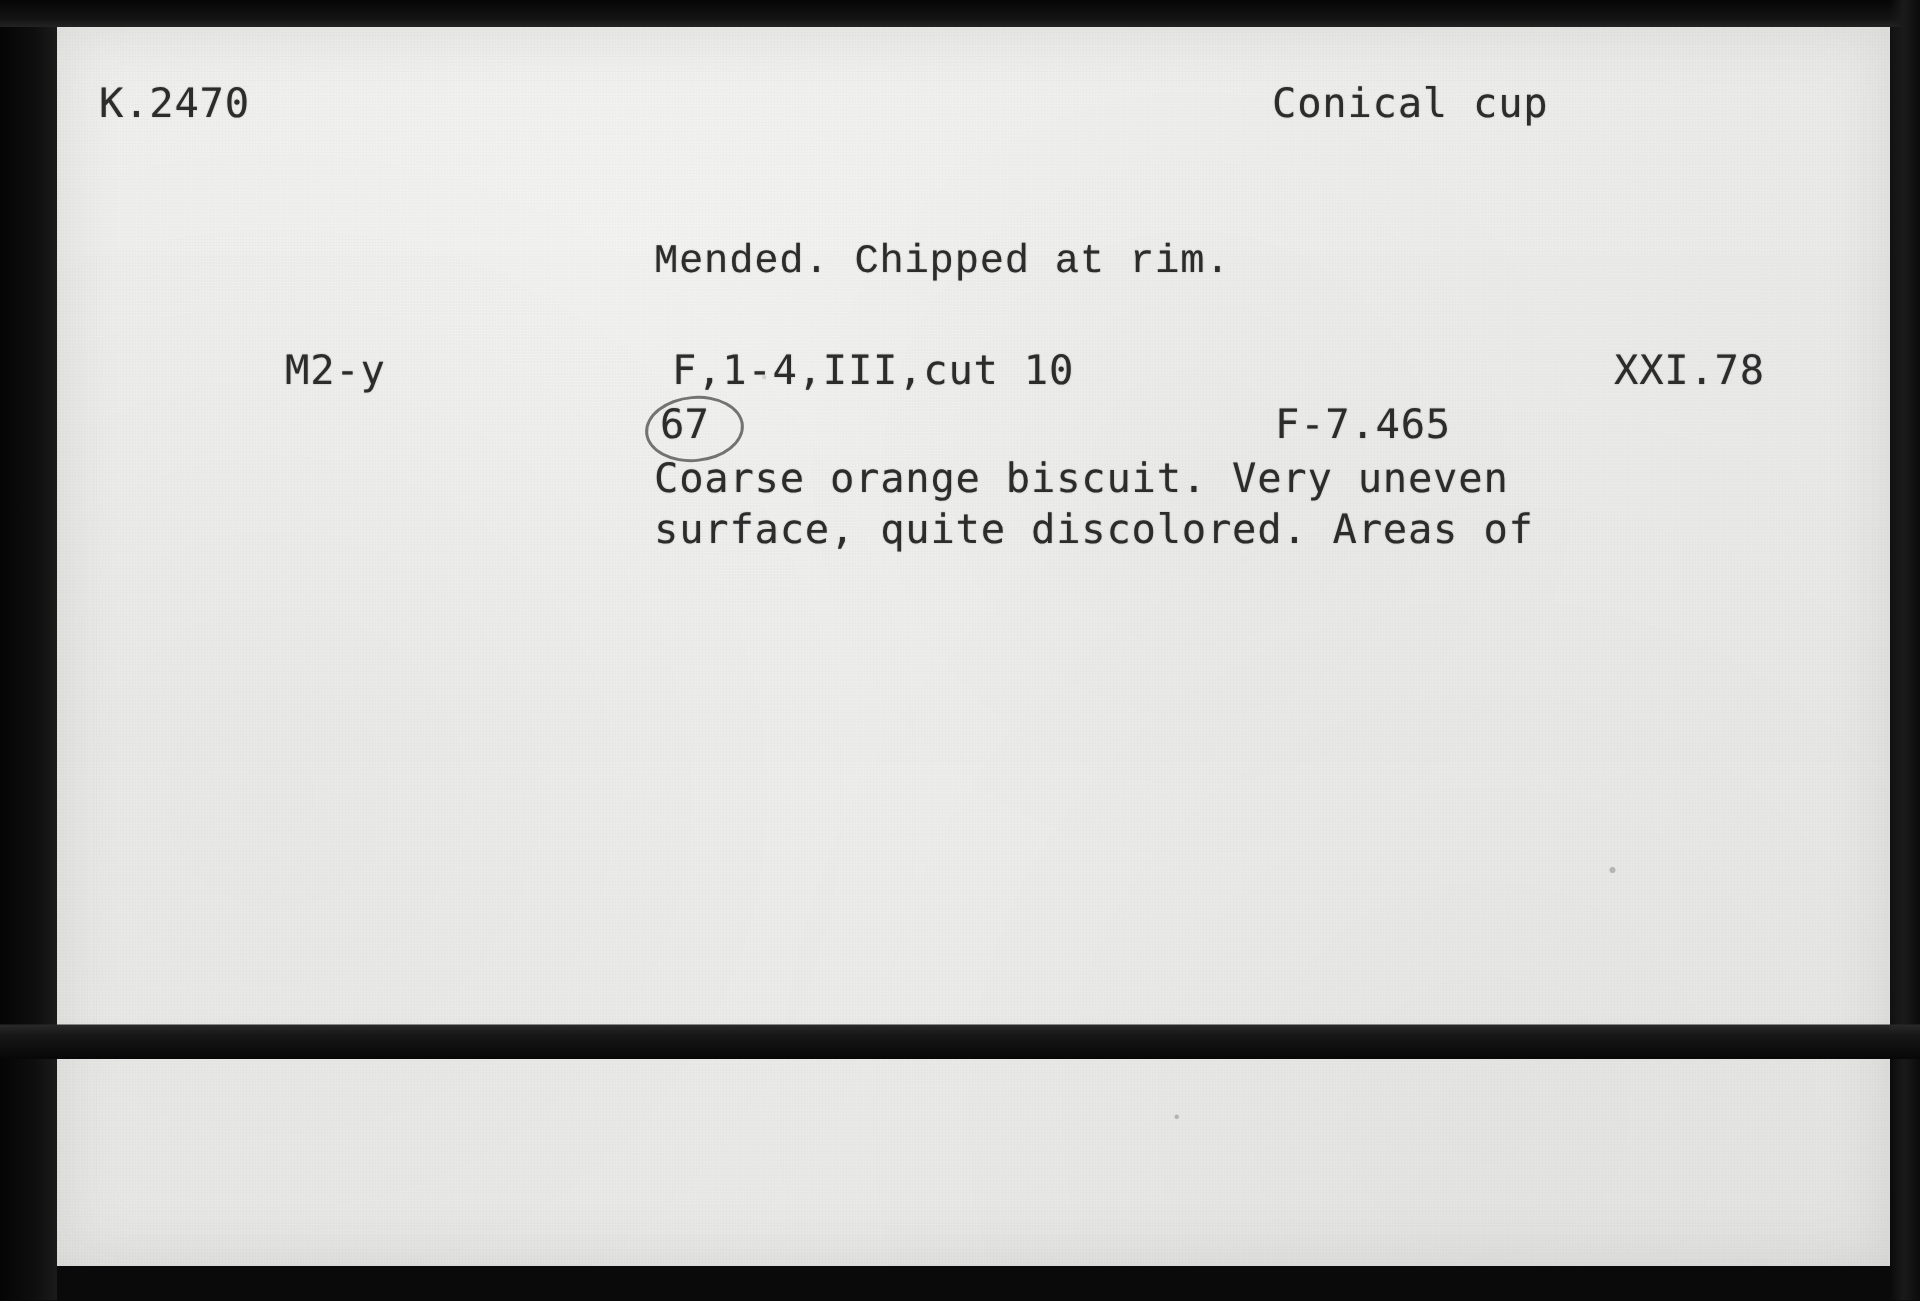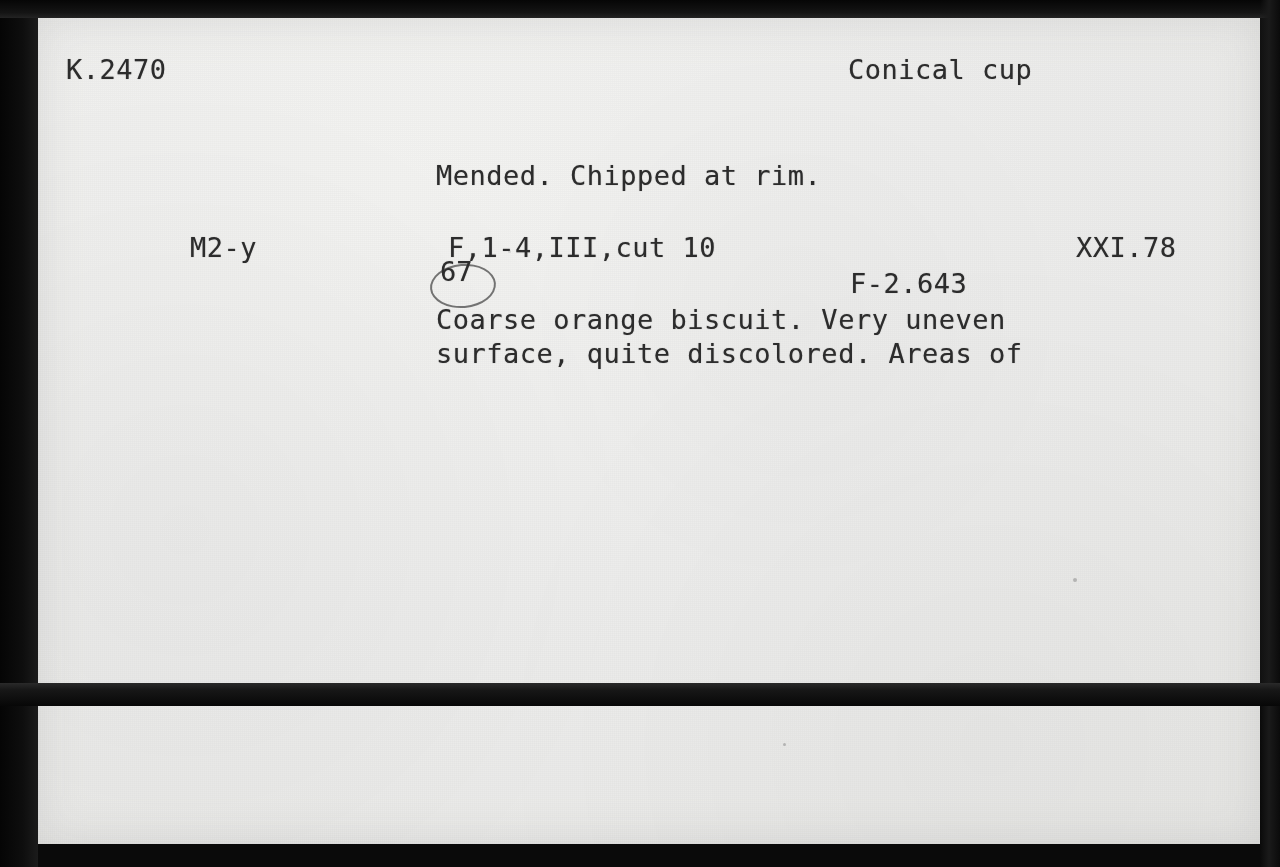--- a/index.html
+++ b/index.html
@@ -106,41 +106,42 @@
   }
   #measure-line {
     left: 398px;
     top: 108px;
     font-size: 27px;
   }
   #condition-line {
     left: 398px;
     top: 142px;
     font-size: 27px;
+    font-family: Liberation Mono, monospace;
   }
   #context-code {
     left: 112px;
     top: 214px;
     font-size: 27px;
     margin-left: 40px;
   }
   #locus-line {
     left: 398px;
     top: 214px;
     font-size: 27px;
     margin-left: 12px;
   }
   #plate-ref {
     left: 1038px;
     top: 214px;
     font-size: 27px;
   }
   #page-num {
     left: 402px;
-    top: 238px;
+    top: 250px;
     font-size: 27px;
     letter-spacing: 0px;
   }
   #circle-mark {
     position: absolute;
     left: 392px;
     top: 246px;
     width: 62px;
     height: 40px;
     border: 2px solid #4a4a4a;
@@ -189,21 +190,21 @@
 
     <div class="txt" id="context-code">M2-y</div>
 
     <div class="txt" id="locus-line">F,1-4,III,cut 10</div>
 
     <div class="txt" id="plate-ref">XXI.78</div>
 
     <div id="circle-mark"></div>
     <div class="txt" id="page-num">67</div>
 
-    <div class="txt" id="field-ref">F-2.643</div>
+    <div class="txt" id="field-ref">F-7.465</div>
 
     <div class="txt desc" id="desc-2">surface, quite discolored. Areas of</div>
     <div class="txt desc" id="desc-1">Coarse orange biscuit. Very uneven</div>
 
     <div class="speck" style="left:1035px;top:560px;width:4px;height:4px;"></div>
     <div class="speck" style="left:745px;top:725px;width:3px;height:3px;"></div>
     <div class="speck" style="left:470px;top:232px;width:3px;height:3px;opacity:0.5;"></div>
   </div>
 
   <div id="left-edge"></div>

